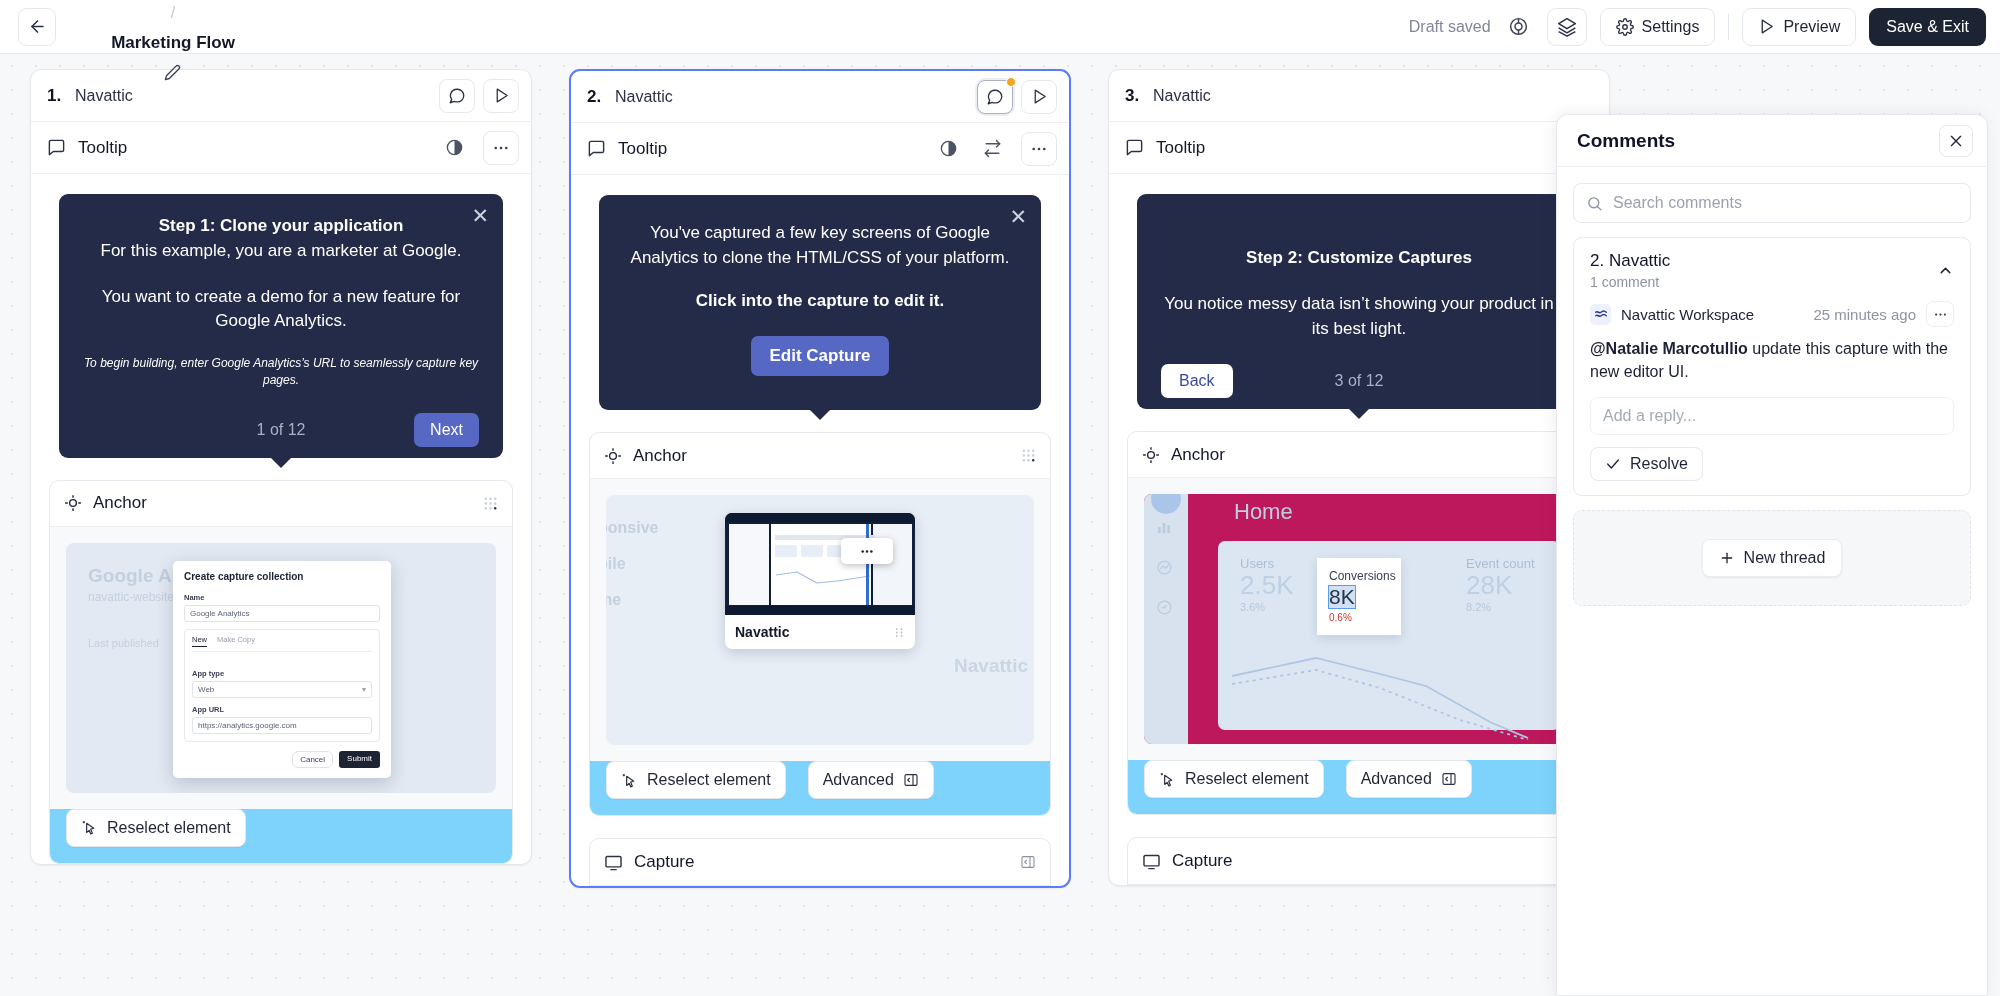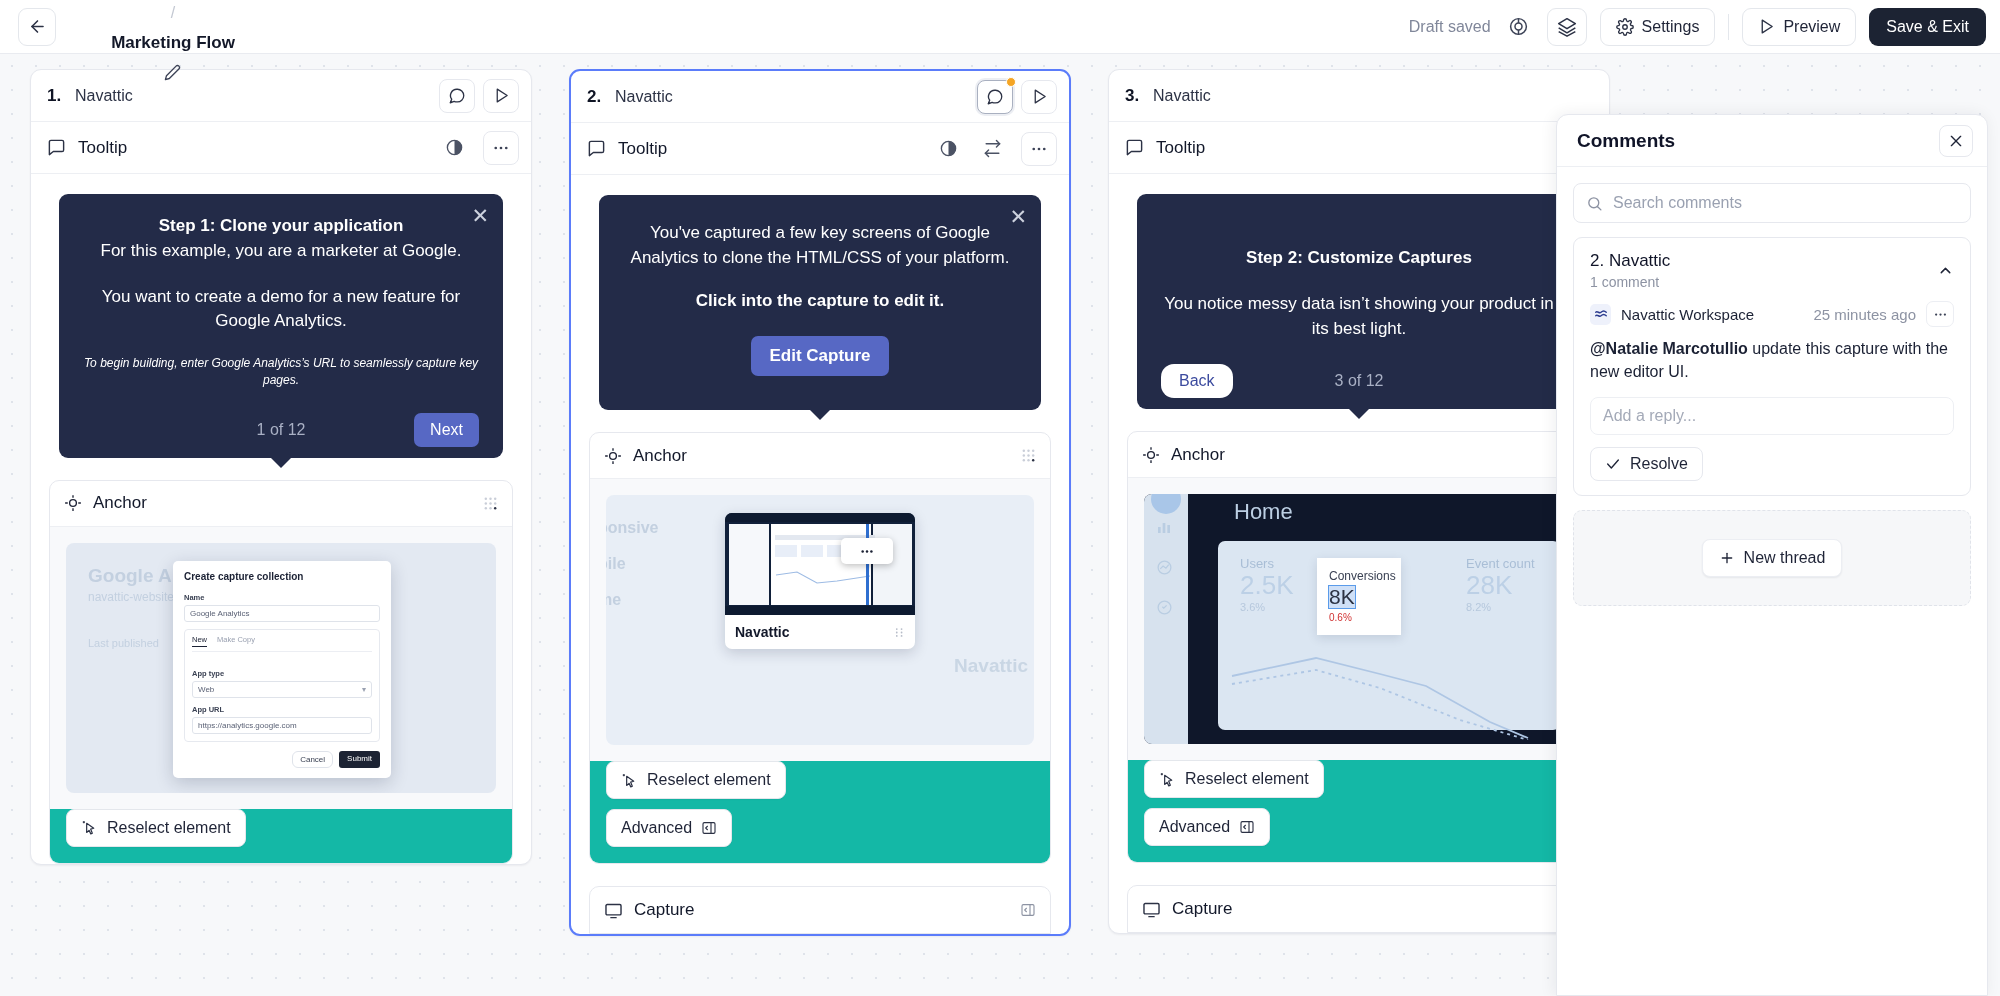--- a/index.html
+++ b/index.html
@@ -96,21 +96,21 @@
   .tt-line { font-size: 17px; line-height: 1.45; }
   .tt-gap { height: 21px; }
   .tt-italic { font-style: italic; font-size: 12px; line-height: 1.45; }
   .tt-footer { display: flex; align-items: center; margin-top: 22px; height: 36px; }
   .tt-counter { color: #a9b0c4; font-size: 16px; position: absolute; left: 0; right: 0; text-align: center; }
   .tt-next {
     margin-left: auto; background: #5768c4; color: #fff; border: none; border-radius: 7px;
     padding: 8px 16px; font-size: 16px; cursor: pointer; position: relative; z-index: 2;
   }
   .tt-back {
-    background: #fff; color: #3b4a9e; border: none; border-radius: 13px;
+    background: #fff; color: #3b4a9e; border: none; border-radius: 7px;
     padding: 8px 18px; font-size: 16px; cursor: pointer; position: relative; z-index: 2; font-weight: 500;
   }
   .tt-edit {
     background: #5768c4; color: #fff; border: none; border-radius: 7px;
     padding: 10px 18px; font-size: 17px; font-weight: 600; cursor: pointer; margin-top: 22px;
   }
   .tt-arrow {
     position: absolute; bottom: -10px; left: 50%; transform: translateX(-50%);
     width: 0; height: 0; border-left: 11px solid transparent; border-right: 11px solid transparent;
     border-top: 11px solid #232b48;
@@ -124,21 +124,21 @@
     height: 46px; display: flex; align-items: center; gap: 11px; padding: 0 14px;
     border-bottom: 1px solid #edeff3;
   }
   .section-title { font-size: 17px; color: #12182a; }
   .grip { margin-left: auto; cursor: grab; display: flex; }
   .section-body { background: #f8f9fb; padding: 16px; }
   .preview-box {
     height: 250px; border-radius: 8px; overflow: hidden; position: relative;
     background: #e3e9f2;
   }
-  .section-foot { background: #14b8a6; padding: 0 16px 16px 16px; display: flex; flex-direction: column; gap: 10px; align-items: flex-start; }
+  .section-foot { background: #7dd3fc; padding: 0 16px 16px 16px; display: flex; flex-direction: row; gap: 22px; align-items: flex-start; }
   .ghost-btn {
     background: #fff; border: 1px solid #e4e7ec; border-radius: 8px; padding: 9px 14px;
     font-size: 16px; color: #1f2437; display: flex; align-items: center; gap: 9px; cursor: pointer;
     box-shadow: 0 1px 1px rgba(16,24,40,.04);
   }
   
   .mock-wrap { position: absolute; inset: 0; }
   .ga-ghost { position: absolute; color: #c3d0e0; font-weight: 600; }
   
   .cap-thumb {
@@ -652,21 +652,21 @@
                 <circle cx="12" cy="12" r="4.5"></circle>
                 <line x1="12" y1="1.5" x2="12" y2="5"></line>
                 <line x1="12" y1="19" x2="12" y2="22.5"></line>
                 <line x1="1.5" y1="12" x2="5" y2="12"></line>
                 <line x1="19" y1="12" x2="22.5" y2="12"></line>
               </svg>
           </span>
           <span class="section-title">Anchor</span>
         </div>
         <div class="section-body">
-          <div class="preview-box" style="background:#0f172a;">
+          <div class="preview-box" style="background:#be185d;">
             <div class="mock-wrap">
 
               <div style="position:absolute;left:0;top:0;bottom:0;width:44px;background:#d7e2ee;"></div>
               <div style="position:absolute;left:7px;top:-10px;width:30px;height:30px;border-radius:50%;background:#a9c6e8;"></div>
               <div style="position:absolute;left:12px;top:25px;">
                 <svg width="16" height="16" viewBox="0 0 24 24" fill="#b9cde2">
                     <rect x="3" y="12" width="4" height="9"></rect>
                     <rect x="10" y="6" width="4" height="15"></rect>
                     <rect x="17" y="9" width="4" height="12"></rect>
                   </svg>

